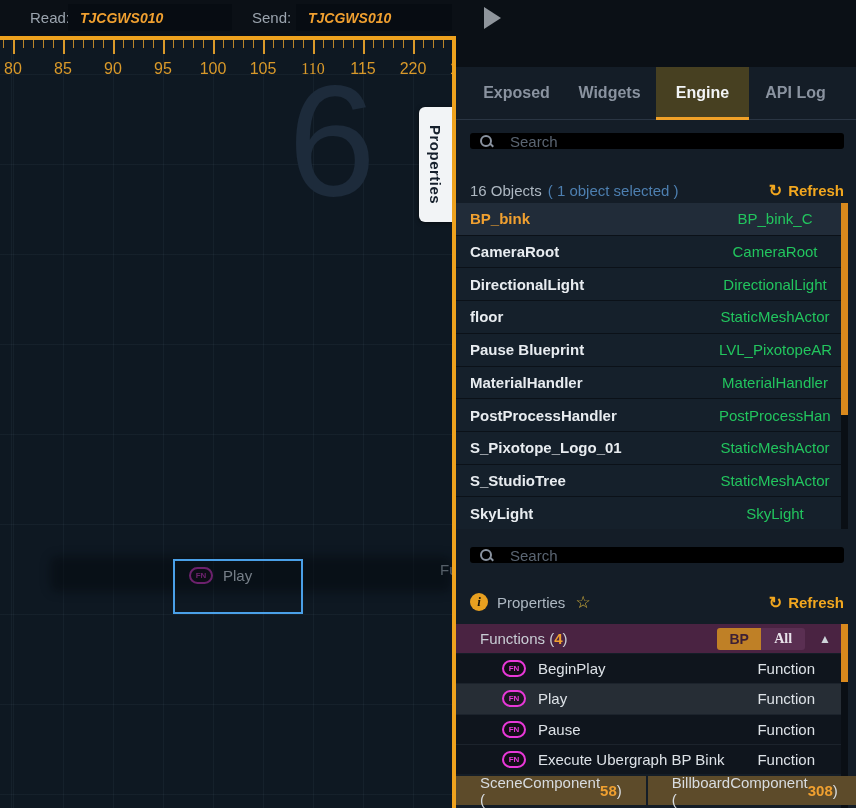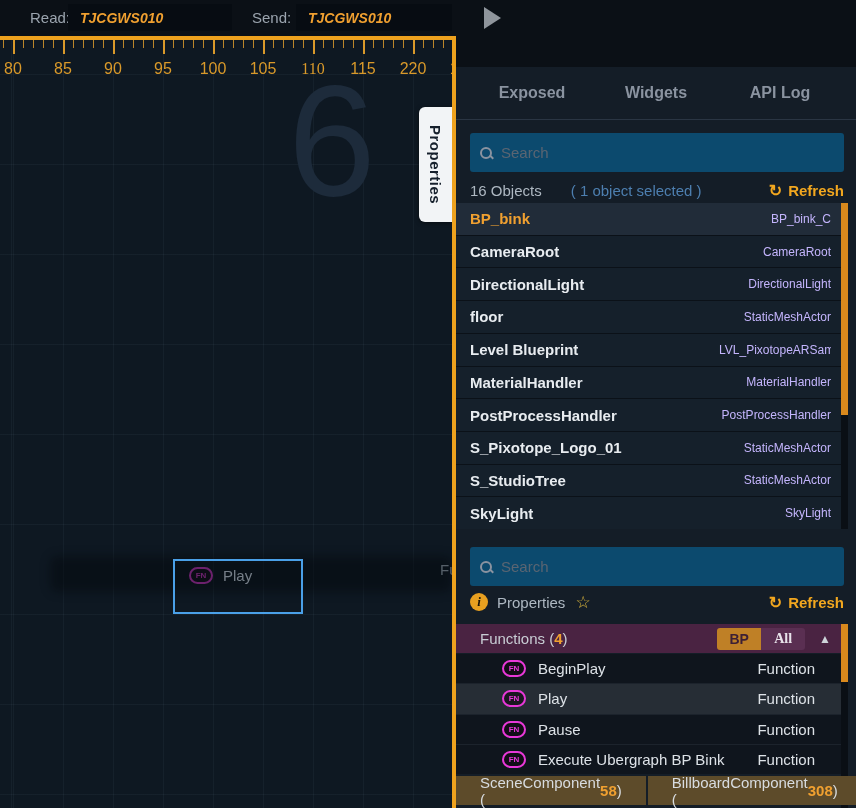--- a/index.html
+++ b/index.html
@@ -49,47 +49,47 @@
 
   
   .panel { position:absolute; left:456px; top:36px; width:400px; height:772px; background:#141d27;margin-top:31px; }
   .tabs { position:absolute; left:0; top:0; width:400px; height:53px;
     border-bottom:1px solid #2a3543; display:flex; align-items:stretch; padding:0 14px; }
   .tab { flex:1; display:flex; align-items:center; justify-content:center; cursor:pointer;
     color:#8a93a0; font-size:16px; font-weight:bold; position:relative; }
   .tab.active { background:#474021; color:#f2f4f6; }
   .tab.active::after { content:""; position:absolute; left:0; right:0; bottom:-1px; height:3px; background:#f0a128; }
 
-  .searchbox { position:absolute; left:14px; width:374px; height:39px; background:#0c4a6e;
-    border-radius:3px; display:flex; align-items:center; padding:0 9px; }
+  .searchbox { position:absolute; left:14px; width:374px; height:16px; background:#000000;
+    border-radius:3px; display:flex; align-items:center; padding:0 9px;gap:9px; }
   .searchbox input { flex:1; background:transparent; border:none; outline:none; color:#c8cdd4;
     font-size:15px; font-family:"Liberation Sans", sans-serif; }
   .searchbox input::placeholder { color:#5a6572; }
   .mag { position:relative; width:14px; height:14px; margin-right:8px; flex:0 0 auto; }
   .mag::before { content:""; position:absolute; left:1px; top:1px; width:8px; height:8px;
     border:2px solid #8a93a0; border-radius:50%; }
   .mag::after { content:""; position:absolute; left:10px; top:10px; width:5px; height:2px;
     background:#8a93a0; transform:rotate(45deg); }
 
   .objects-header { position:absolute; left:14px; top:112px; width:374px; height:22px;
-    display:flex; align-items:center; font-size:15px;gap:23px; }
+    display:flex; align-items:center; font-size:15px; }
   .obj-count { color:#aeb8c2; }
   .obj-selected { color:#4d7fb0; margin-left:6px; }
   .refresh { margin-left:auto; display:flex; align-items:center; gap:6px; cursor:pointer; }
   .refresh .glyph { color:#f2a71f; font-size:16px; font-weight:bold; }
   .refresh .lbl { color:#f2a71f; font-size:15px; font-weight:bold; }
 
   .obj-list { position:absolute; left:0; top:136px; width:385px; height:326px;
     display:flex; flex-direction:column; gap:1px; background:#0b1118; }
   .obj-row { flex:1; background:#15202b; display:flex; align-items:center; padding:0 10px 0 14px;
     cursor:pointer; }
   .obj-row.sel { background:#212c39; }
   .obj-name { color:#e8ecf0; font-size:15px; font-weight:bold; }
   .obj-row.sel .obj-name { color:#f0a030;text-align:center; }
-  .obj-class { margin-left:auto; color:#c4b5fd; font-size:12px; width:112px; text-align:right;
+  .obj-class { margin-left:auto; color:#22c55e; font-size:15px; width:112px; text-align:center;
     white-space:nowrap; overflow:hidden; }
 
   .vscroll { position:absolute; width:7px; background:#0a0f15; }
   .vscroll .thumb { position:absolute; left:0; width:7px; background:#d9891d; cursor:pointer; }
   .scroll-objects { left:385px; top:136px; height:326px; }
   .scroll-functions { left:385px; top:557px; height:213px; }
 
   .props-header { position:absolute; left:14px; top:521px; width:374px; height:28px;
     display:flex; align-items:center; font-size:15px; }
   .info-icon { width:18px; height:18px; border-radius:50%; background:#e8a020; color:#1a1408;
@@ -217,20 +217,23 @@
 
 <div class="panel">
 
   <div class="tabs" id="tabs">
       <div class="tab">
         <span>Exposed</span>
       </div>
       <div class="tab">
         <span>Widgets</span>
       </div>
+      <div class="tab active">
+        <span>Engine</span>
+      </div>
       <div class="tab">
         <span>API Log</span>
       </div>
     </div>
 
   <div class="searchbox" style="top:66px">
     <span class="mag"></span>
     <input placeholder="Search" style="">
   </div>
 
@@ -254,21 +257,21 @@
       </div>
       <div class="obj-row">
         <span class="obj-name">DirectionalLight</span>
         <span class="obj-class">DirectionalLight</span>
       </div>
       <div class="obj-row">
         <span class="obj-name">floor</span>
         <span class="obj-class">StaticMeshActor</span>
       </div>
       <div class="obj-row">
-        <span class="obj-name">Level Blueprint</span>
+        <span class="obj-name">Pause Blueprint</span>
         <span class="obj-class">LVL_PixotopeARSample..</span>
       </div>
       <div class="obj-row">
         <span class="obj-name">MaterialHandler</span>
         <span class="obj-class">MaterialHandler</span>
       </div>
       <div class="obj-row">
         <span class="obj-name">PostProcessHandler</span>
         <span class="obj-class">PostProcessHandler</span>
       </div>

